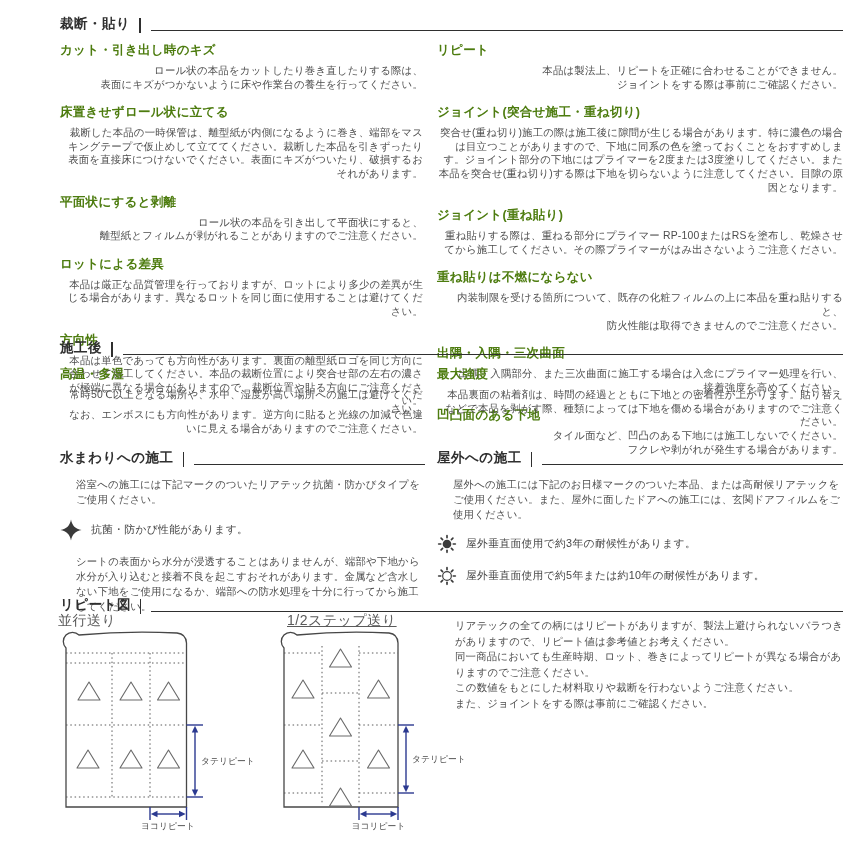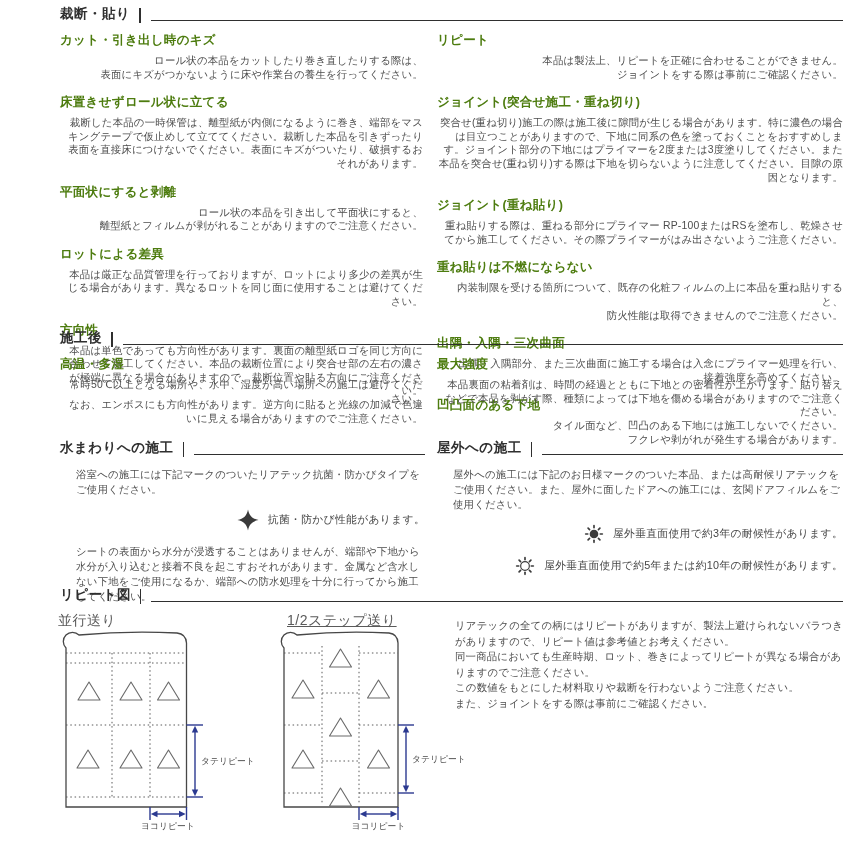--- a/index.html
+++ b/index.html
@@ -1,19 +1,19 @@
 <!DOCTYPE html>
 <html><head>
 <meta charset="utf-8">
 <style>
   html,body{margin:0;padding:0;background:#ffffff;width:848px;height:848px;overflow:hidden;
     font-family:"Liberation Sans", sans-serif;-webkit-font-smoothing:antialiased;}
   .page{position:relative;width:848px;height:848px;background:#fff;color:#4d4d4d;}
   
-  .shead{display:flex;align-items:flex-end;}
+  .shead{display:flex;align-items:flex-end;margin-top:10px;}
   .stitle{font-size:13.5px;font-weight:bold;color:#2f2f2f;letter-spacing:.5px;white-space:nowrap;}
   .vbar{width:1.5px;height:15px;background:#2f2f2f;margin:0 10px 0 9px;}
   .rule{flex:1;border-bottom:1.6px solid #2f2f2f;margin-bottom:2px;}
   
   .ih{font-size:12.5px;font-weight:bold;color:#4d7c0f;margin:13px 0 5px 0;letter-spacing:.3px;}
   .item:first-child .ih{margin-top:9px;}
   .ib{font-size:10.4px;line-height:13.6px;color:#4d4d4d;margin:0;white-space:pre-line;letter-spacing:.2px;text-align:right;}
   .cols{display:flex;}
   .colL{width:363px;margin-right:14px;flex:none;}
   .colR{flex:1;}
@@ -21,21 +21,21 @@
   .sec{position:absolute;left:60px;right:5px;}
   .sec1{top:5px;}
   .sec2{top:329px;}
   .sec3{top:439px;}
   .sec4{top:586px;}
   
   .sub{display:flex;}
   .subL{width:365px;margin-right:12px;flex:none;}
   .subR{flex:1;}
   .intro{font-size:10.4px;line-height:15px;color:#4d4d4d;margin:10px 0 0 16px;white-space:pre-line;letter-spacing:.2px;}
-  .markrow{display:flex;align-items:center;margin-top:12px;justify-content:flex-end;}
+  .markrow{display:flex;align-items:center;margin-top:12px;}
   .markrow .mlabel{font-size:10.8px;color:#454545;margin-left:9px;letter-spacing:.3px;}
   .micon{flex:none;display:inline-flex;}
   
   .diag-label{position:absolute;font-size:14px;color:#5a5a5a;letter-spacing:.5px;}
   .notes{position:absolute;left:455px;top:618px;width:392px;font-size:10.4px;line-height:15.6px;
     color:#4d4d4d;white-space:pre-line;letter-spacing:.2px;}
   svg text{font-family:"Liberation Sans", sans-serif;}
 </style>
 </head>
 <body>

